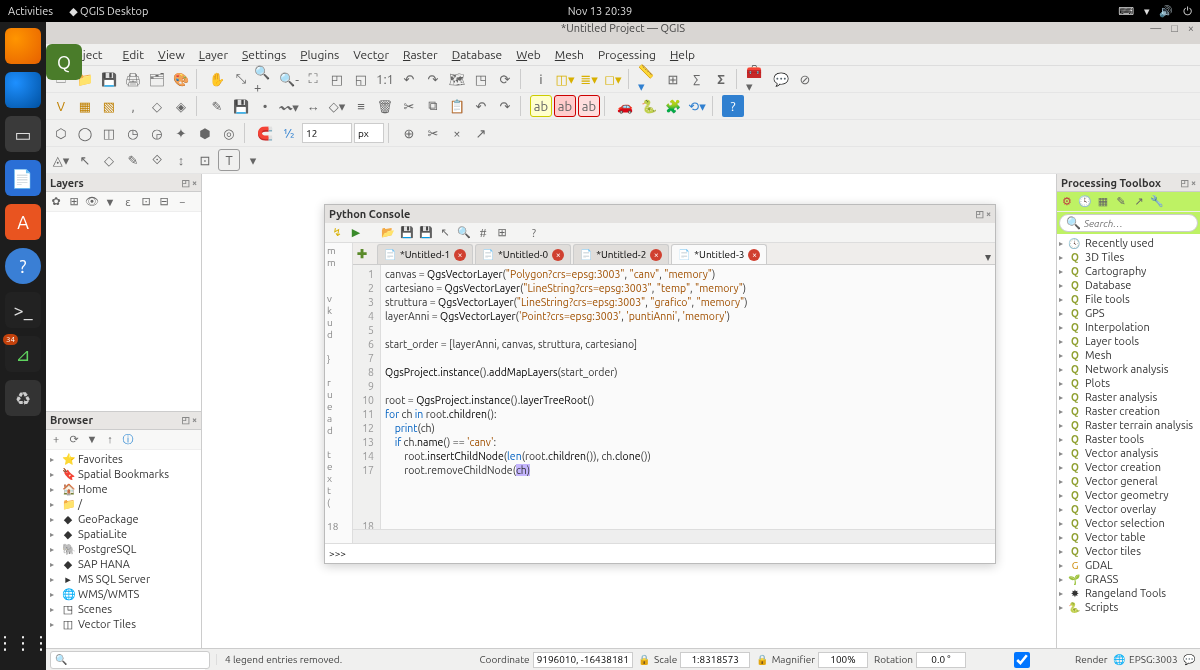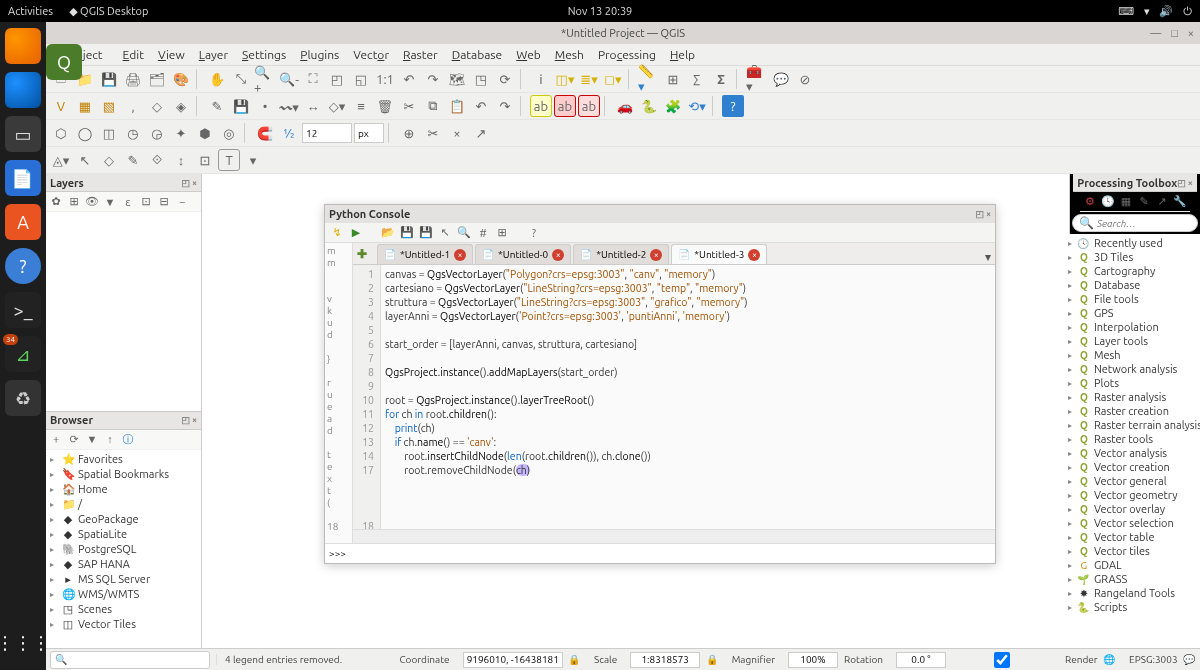--- a/index.html
+++ b/index.html
@@ -22,21 +22,21 @@
 .dock-icon.help { background: #3a7fd5; color: #fff; border-radius: 50%; }
 .dock-icon.qgis { background: #4a7c2a; color: #fff; }
 .dock-icon.term { background: #222; color: #ddd; }
 .dock-icon.sys { background: #222; color: #5fd35f; }
 .dock-icon.trash { background: #333; color: #ccc; }
 .dock-icon.apps { margin-top: auto; margin-bottom: 10px; color: #fff; }
 .dock-icon .badge { position: absolute; top: -2px; left: -2px; background: #c2410c; color: #fff; font-size: 8px; border-radius: 6px; padding: 1px 3px; }
 
 
 .qgis { position: absolute; left: 46px; top: 22px; right: 0; bottom: 0; background: #f0f0ef; display: flex; flex-direction: column; }
-.titlebar { height: 22px; background: #d9d6d3; display: flex; align-items: center; justify-content: center; font-size: 11px; color: #444; position: relative; }
+.titlebar { height: 22px; background: #d9d6d3; display: flex; justify-content: center; font-size: 11px; color: #444; position: relative; }
 .titlebar .win-controls { position: absolute; right: 6px; display: flex; gap: 10px; color: #666; }
 
 .menubar { height: 22px; background: #f0f0ef; display: flex; align-items: center; padding: 0 6px; gap: 2px; font-size: 12px; color: #333; border-bottom: 1px solid #ddd; }
 .menubar span { padding: 2px 6px; }
 .menubar span u { text-decoration: underline; }
 
 .toolbar { min-height: 26px; background: #f0f0ef; display: flex; align-items: center; padding: 2px 4px; gap: 2px; flex-wrap: wrap; border-bottom: 1px solid #e5e5e5; }
 .tbtn { width: 22px; height: 22px; display: flex; align-items: center; justify-content: center; color: #666; border-radius: 3px; font-size: 13px; }
 .tsep { width: 6px; height: 20px; border-left: 1px solid #ccc; margin: 0 2px; }
 .tinput { width: 50px; height: 20px; border: 1px solid #ccc; font-size: 10px; padding: 0 3px; background: #fff; }
@@ -51,21 +51,21 @@
 .panel-toolbar { height: 20px; display: flex; align-items: center; padding: 0 2px; gap: 2px; border-bottom: 1px solid #eee; }
 .ptbtn { width: 16px; height: 16px; font-size: 11px; color: #666; display: flex; align-items: center; justify-content: center; }
 .panel-body { flex: 1; background: #fff; overflow: auto; font-size: 11px; padding: 2px; }
 .tree-item { padding: 1px 2px 1px 14px; display: flex; align-items: center; gap: 4px; color: #333; white-space: nowrap; }
 .tree-item::before { content: "▸"; position: absolute; margin-left: -12px; color: #888; font-size: 8px; }
 
 
 .canvas { flex: 1; background: #fff; position: relative; }
 
 
-.right-panel { width: 131px; display: flex; flex-direction: column; border-left: 1px solid #ccc; background: #000000; align-items: center; }
+.right-panel { width: 144px; display: flex; flex-direction: column; border-left: 1px solid #ccc; background: #bef264; }
 .search-box { margin: 2px; height: 18px; border: 1px solid #ccc; border-radius: 9px; display: flex; align-items: center; padding: 0 6px; background: #fff; }
 .search-box input { border: none; outline: none; width: 100%; font-size: 10px; color: #888; font-style: italic; }
 .toolbox-list { flex: 1; overflow: auto; background: #fff; font-size: 11px; padding: 2px 0; }
 .toolbox-item { padding: 1px 2px 1px 12px; display: flex; align-items: center; gap: 4px; color: #333; white-space: nowrap; position: relative; }
 .toolbox-item::before { content: "▸"; position: absolute; left: 2px; color: #888; font-size: 8px; }
 .toolbox-item .ticon { width: 12px; height: 12px; display: inline-flex; align-items: center; justify-content: center; font-size: 10px; }
 .ticon.q { color: #8fa030; font-weight: bold; }
 .ticon.g { color: #cc8800; }
 .ticon.p { color: #3080cc; }
 
@@ -84,30 +84,30 @@
 .pc-tab.active { background: #fafafa; }
 .pc-tab .close { width: 12px; height: 12px; border-radius: 6px; background: #d04030; color: #fff; font-size: 9px; display: flex; align-items: center; justify-content: center; }
 .pc-tab .ficon { width: 12px; height: 12px; color: #5a8a2a; }
 .pc-tabs .drop { margin-left: auto; margin-right: 4px; color: #555; }
 .pc-code { flex: 1; background: #fafafa; display: flex; font-family: "DejaVu Sans Mono", monospace; font-size: 10.5px; overflow: auto; }
 .gutter { width: 28px; text-align: right; padding: 2px 6px 2px 2px; color: #999; background: #f0f0ef; border-right: 1px solid #ddd; line-height: 14px; }
 .code { flex: 1; padding: 2px 4px; line-height: 14px; white-space: pre; color: #333; }
 .code .kw { color: #0060c0; }
 .code .str { color: #a05000; }
 .code .fn { color: #000; }
-.code .hl { background: #c4b5fd; border-radius: 6px; }
+.code .hl { background: #c4b5fd; }
 .pc-input { height: 20px; display: flex; align-items: center; padding: 0 4px; font-family: monospace; font-size: 10px; border-top: 1px solid #ddd; background: #fff; }
 .pc-scroll { height: 14px; background: #eee; border-top: 1px solid #ddd; }
 
 
 .statusbar { height: 22px; background: #f0f0ef; border-top: 1px solid #ccc; display: flex; align-items: center; font-size: 10px; color: #444; padding: 0 4px; gap: 6px; }
 .statusbar .locator { flex: 0 0 160px; display: flex; align-items: center; border: 1px solid #ccc; border-radius: 3px; height: 18px; padding: 0 4px; background: #fff; }
 .statusbar .locator input { border: none; outline: none; width: 100%; font-size: 15px; color: #888; margin-top: 36px; }
 .statusbar .msg { flex: 1; padding-left: 8px; border-left: 1px solid #ddd; }
-.statusbar .field { display: flex; align-items: center; gap: 13px; }
+.statusbar .field { display: flex; align-items: center; gap: 3px; }
 .statusbar .field input { width: 100px; height: 16px; border: 1px solid #ccc; font-size: 10px; padding: 0 3px; text-align: center; }
 .statusbar .field input.sm { width: 50px; }
 </style>
 </head>
 <body>
 
 <div class="gnome-bar">
   <div class="left">
     <span>Activities</span>
     <span>◆ <span>QGIS Desktop</span></span>

